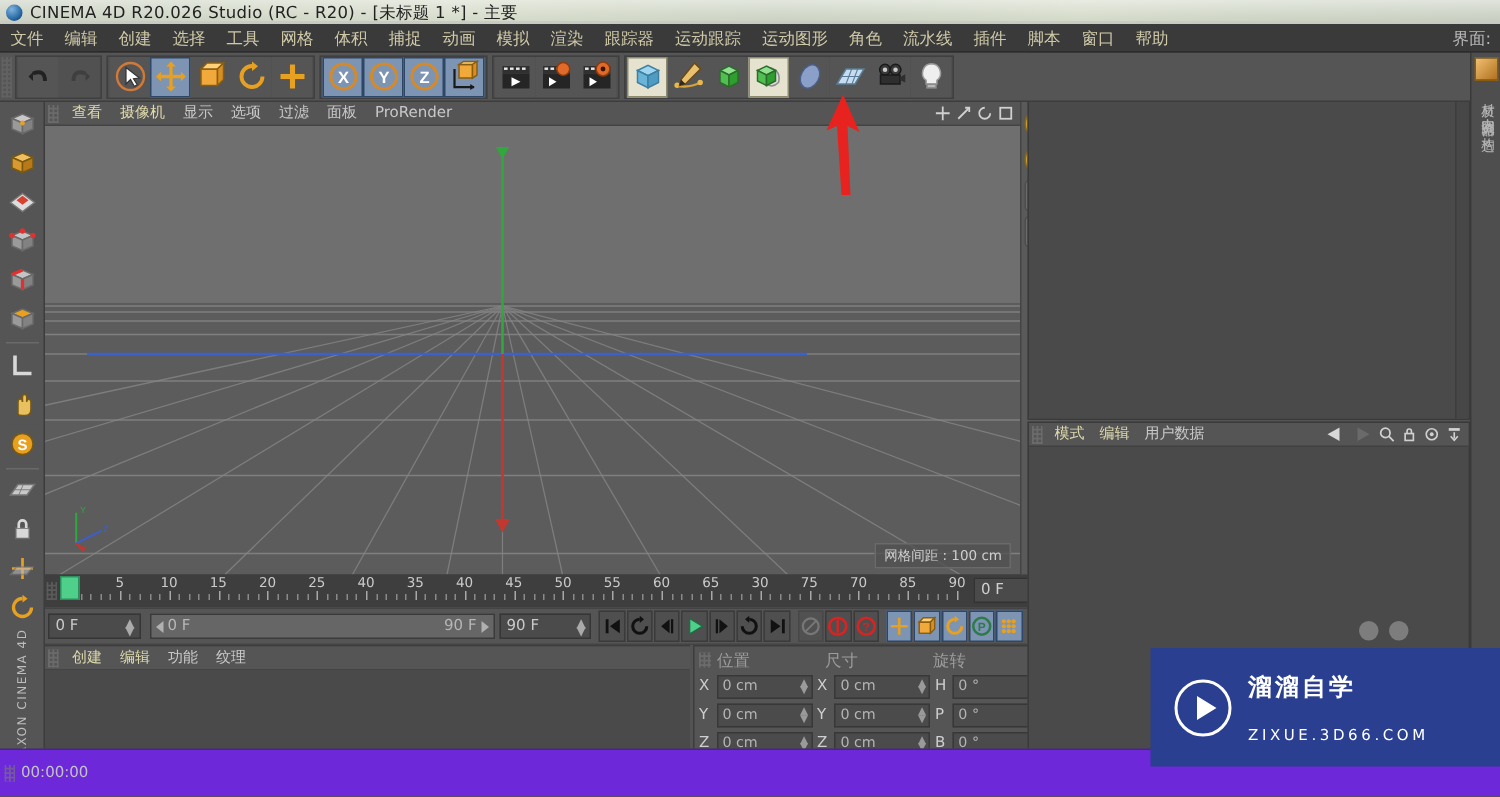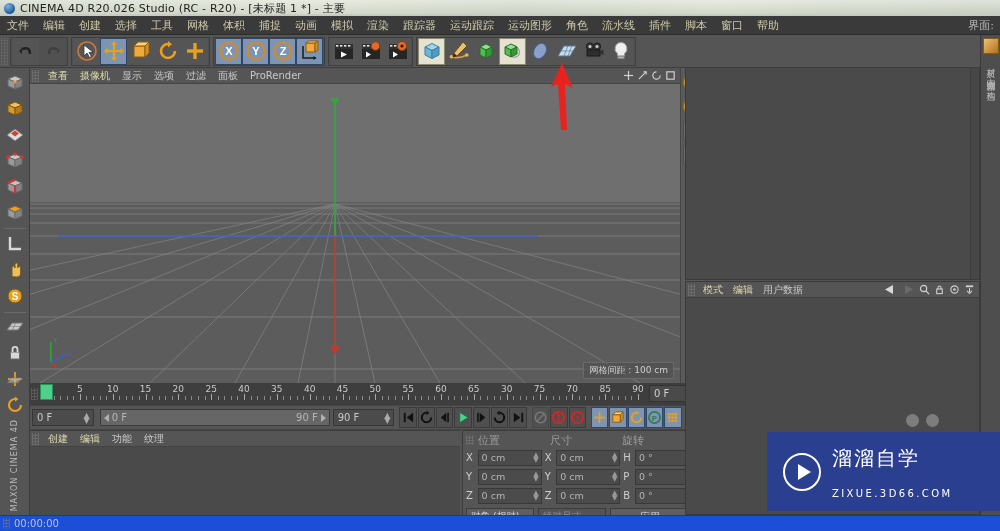--- a/index.html
+++ b/index.html
@@ -201,36 +201,36 @@
   #attrhead .ami.hi{ color:#ded9ad; }
   #attrhead .aicons{ margin-left:auto; display:flex; align-items:center; gap:4px; padding-right:4px; }
   
   #rightstrip{ position:absolute; right:0; top:35px; width:20px; bottom:16px;
     background:#4e4e4e; border-left:1px solid #3a3a3a; z-index:3;
     display:flex; flex-direction:column; align-items:center; padding-top:22px; }
   .rtab{ writing-mode:vertical-rl; font-size:9px; color:#b5b5b5; padding:4px 0; letter-spacing:1px;}
   #rmat{ width:16px;height:16px; position:absolute; top:3px; left:2px;
     background:linear-gradient(135deg,#f0c070,#b07020); border:1px solid #8a5c12; }
   
-  #statusbar{ position:absolute; left:0; bottom:0; width:1000px; height:16px;
-    background:#1d4ed8; border-top:1px solid #3a3a3a; display:flex; align-items:center;
+  #statusbar{ position:absolute; left:0; bottom:0; width:1000px; height:32px;
+    background:#6d28d9; border-top:1px solid #3a3a3a; display:flex; align-items:center;
     z-index:4; font-size:10px; color:#c2c2c2; }
   #statusbar .grip{ width:7px;height:11px;margin:0 4px 0 3px;
     background-image: repeating-linear-gradient(0deg,#7a7a7a 0 1px, transparent 1px 3px),
                       repeating-linear-gradient(90deg,#7a7a7a 0 1px, transparent 1px 3px);
     background-size:3px 3px; opacity:.6;}
   
   #watermark{ position:absolute; left:767px; top:432px; width:233px; height:79px;
     background:#2a3f8f; display:flex; align-items:center; z-index:8; }
   #wmicon{ width:38px; height:38px; border:2.5px solid #fff; border-radius:50%;
     margin-left:16px; display:flex; align-items:center; justify-content:center; flex:0 0 auto;}
   #wmicon .tri{ width:0;height:0;border-left:13px solid #fff;
     border-top:8px solid transparent; border-bottom:8px solid transparent; margin-left:4px;}
   #wmtext{ margin-left:11px; }
-  #wmtitle{ color:#fff; font-size:20px; font-weight:normal; letter-spacing:2px; }
+  #wmtitle{ color:#fff; font-size:16px; font-weight:bold; letter-spacing:2px; }
   #wmsub{ color:#fff; font-size:10px; letter-spacing:2.4px; margin-top:16px; }
   .dots{ position:absolute; left:906px; top:414px; display:flex; gap:7px; z-index:7; }
   .dots i{ width:13px; height:13px; border-radius:50%; background:#7d7d7d; display:block; }
 </style>
 </head>
 <body>
 
 <div id="wallpaper"></div>
 
 <div id="titlebar">

